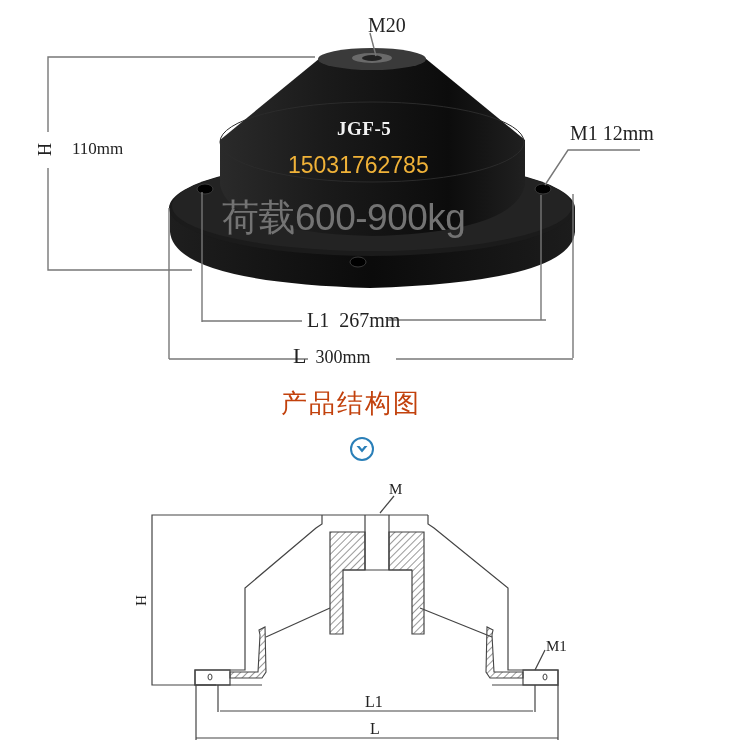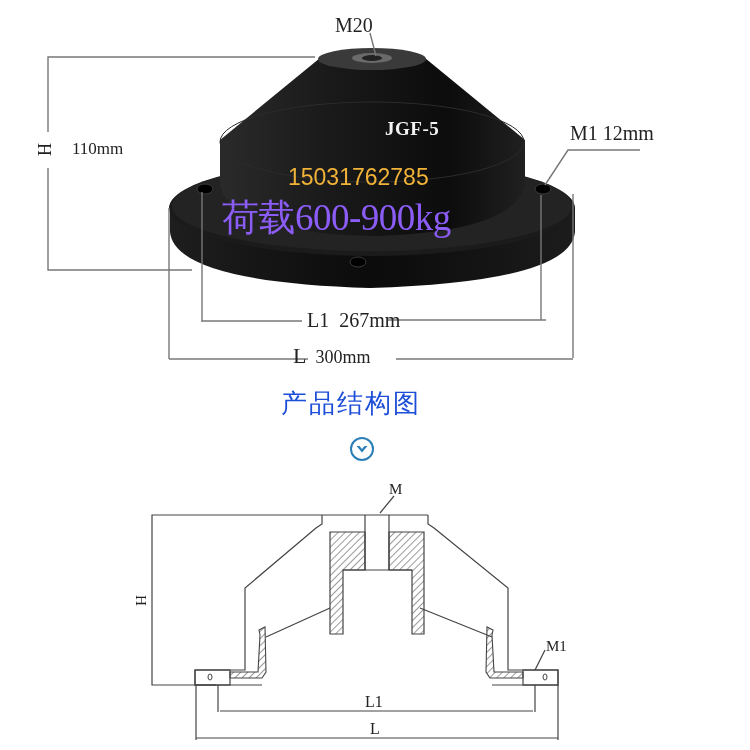--- a/index.html
+++ b/index.html
@@ -1,23 +1,23 @@
 <!DOCTYPE html>
 <html><head>
 <meta charset="utf-8">
 <style>
   html, body { margin:0; padding:0; background:#ffffff; }
   body { width:750px; height:750px; position:relative; overflow:hidden; font-family:"Liberation Serif", serif; }
   .abs { position:absolute; }
   svg { position:absolute; left:0; top:0; }
   .dim-text { font-family:"Liberation Serif", serif; color:#222; white-space:nowrap; }
-  .model { font-family:"Liberation Serif", serif; font-weight:bold; color:#f2f2f2; font-size:19px; letter-spacing:0.5px;margin-left:48px; }
+  .model { font-family:"Liberation Serif", serif; font-weight:bold; color:#f2f2f2; font-size:19px; letter-spacing:0.5px; }
   .phone { font-family:"Liberation Sans", sans-serif; color:#f0b238; font-size:23px; }
-  .load { font-family:Liberation Serif, serif; color:#8b5cf6; font-size:37px; letter-spacing:-0.5px; }
-  .section-title { font-family:"DejaVu Sans", sans-serif; color:#1d4ed8; font-size:26px; letter-spacing:2px; }
+  .load { font-family:Liberation Sans, sans-serif; color:#737373; font-size:37px; letter-spacing:-0.5px; }
+  .section-title { font-family:"DejaVu Sans", sans-serif; color:#c2410c; font-size:26px; letter-spacing:2px; }
 </style>
 </head>
 <body>
 
 <svg width="750" height="380">
   <defs>
     <linearGradient id="coneGrad" x1="0" x2="1" y1="0" y2="0">
       <stop offset="0" stop-color="#2a2a2a"></stop>
       <stop offset="0.35" stop-color="#1a1a1a"></stop>
       <stop offset="0.75" stop-color="#0c0c0c"></stop>
@@ -60,26 +60,26 @@
     <line x1="202" y1="321" x2="302" y2="321"></line>
     <line x1="388" y1="320" x2="546" y2="320"></line>
 
     <line x1="169" y1="208" x2="169" y2="359"></line>
     <line x1="573" y1="194" x2="573" y2="358"></line>
     <line x1="169" y1="359" x2="308" y2="359"></line>
     <line x1="396" y1="359" x2="573" y2="359"></line>
   </g>
 </svg>
 
-<div class="abs dim-text" style="left:335px;top:14px;font-size:20px;text-align:center;">M20</div>
+<div class="abs dim-text" style="left:368px;top:14px;font-size:20px;text-align:center;">M20</div>
 <div class="abs dim-text" style="left:37px;top:139px;font-size:18px;transform:rotate(90deg);transform-origin:center;">H</div>
 <div class="abs dim-text" style="left:72px;top:139px;font-size:17px;">110mm</div>
 <div class="abs dim-text" style="left:570px;top:122px;font-size:20px;">M1  12mm</div>
 <div class="abs model" style="left:337px;top:118px;">JGF-5</div>
-<div class="abs phone" style="left:288px;top:152px;margin-top:12px;">15031762785</div>
+<div class="abs phone" style="left:288px;top:152px;">15031762785</div>
 <div class="abs load" style="left:222px;top:193px;">荷载600-900kg</div>
 <div class="abs dim-text" style="left:307px;top:309px;font-size:20px;">
   <span>L1</span>&nbsp;&nbsp;<span>267mm</span>
 </div>
 <div class="abs dim-text" style="left:293px;top:343px;font-size:18px;">
   <span style="font-size:22px;">L</span>&nbsp;&nbsp;<span>300mm</span>
 </div>
 
 <div class="abs section-title" style="left:281px;top:386px;">产品结构图</div>
 <div class="abs" style="left:349px;top:436px;width:26px;height:26px;">

